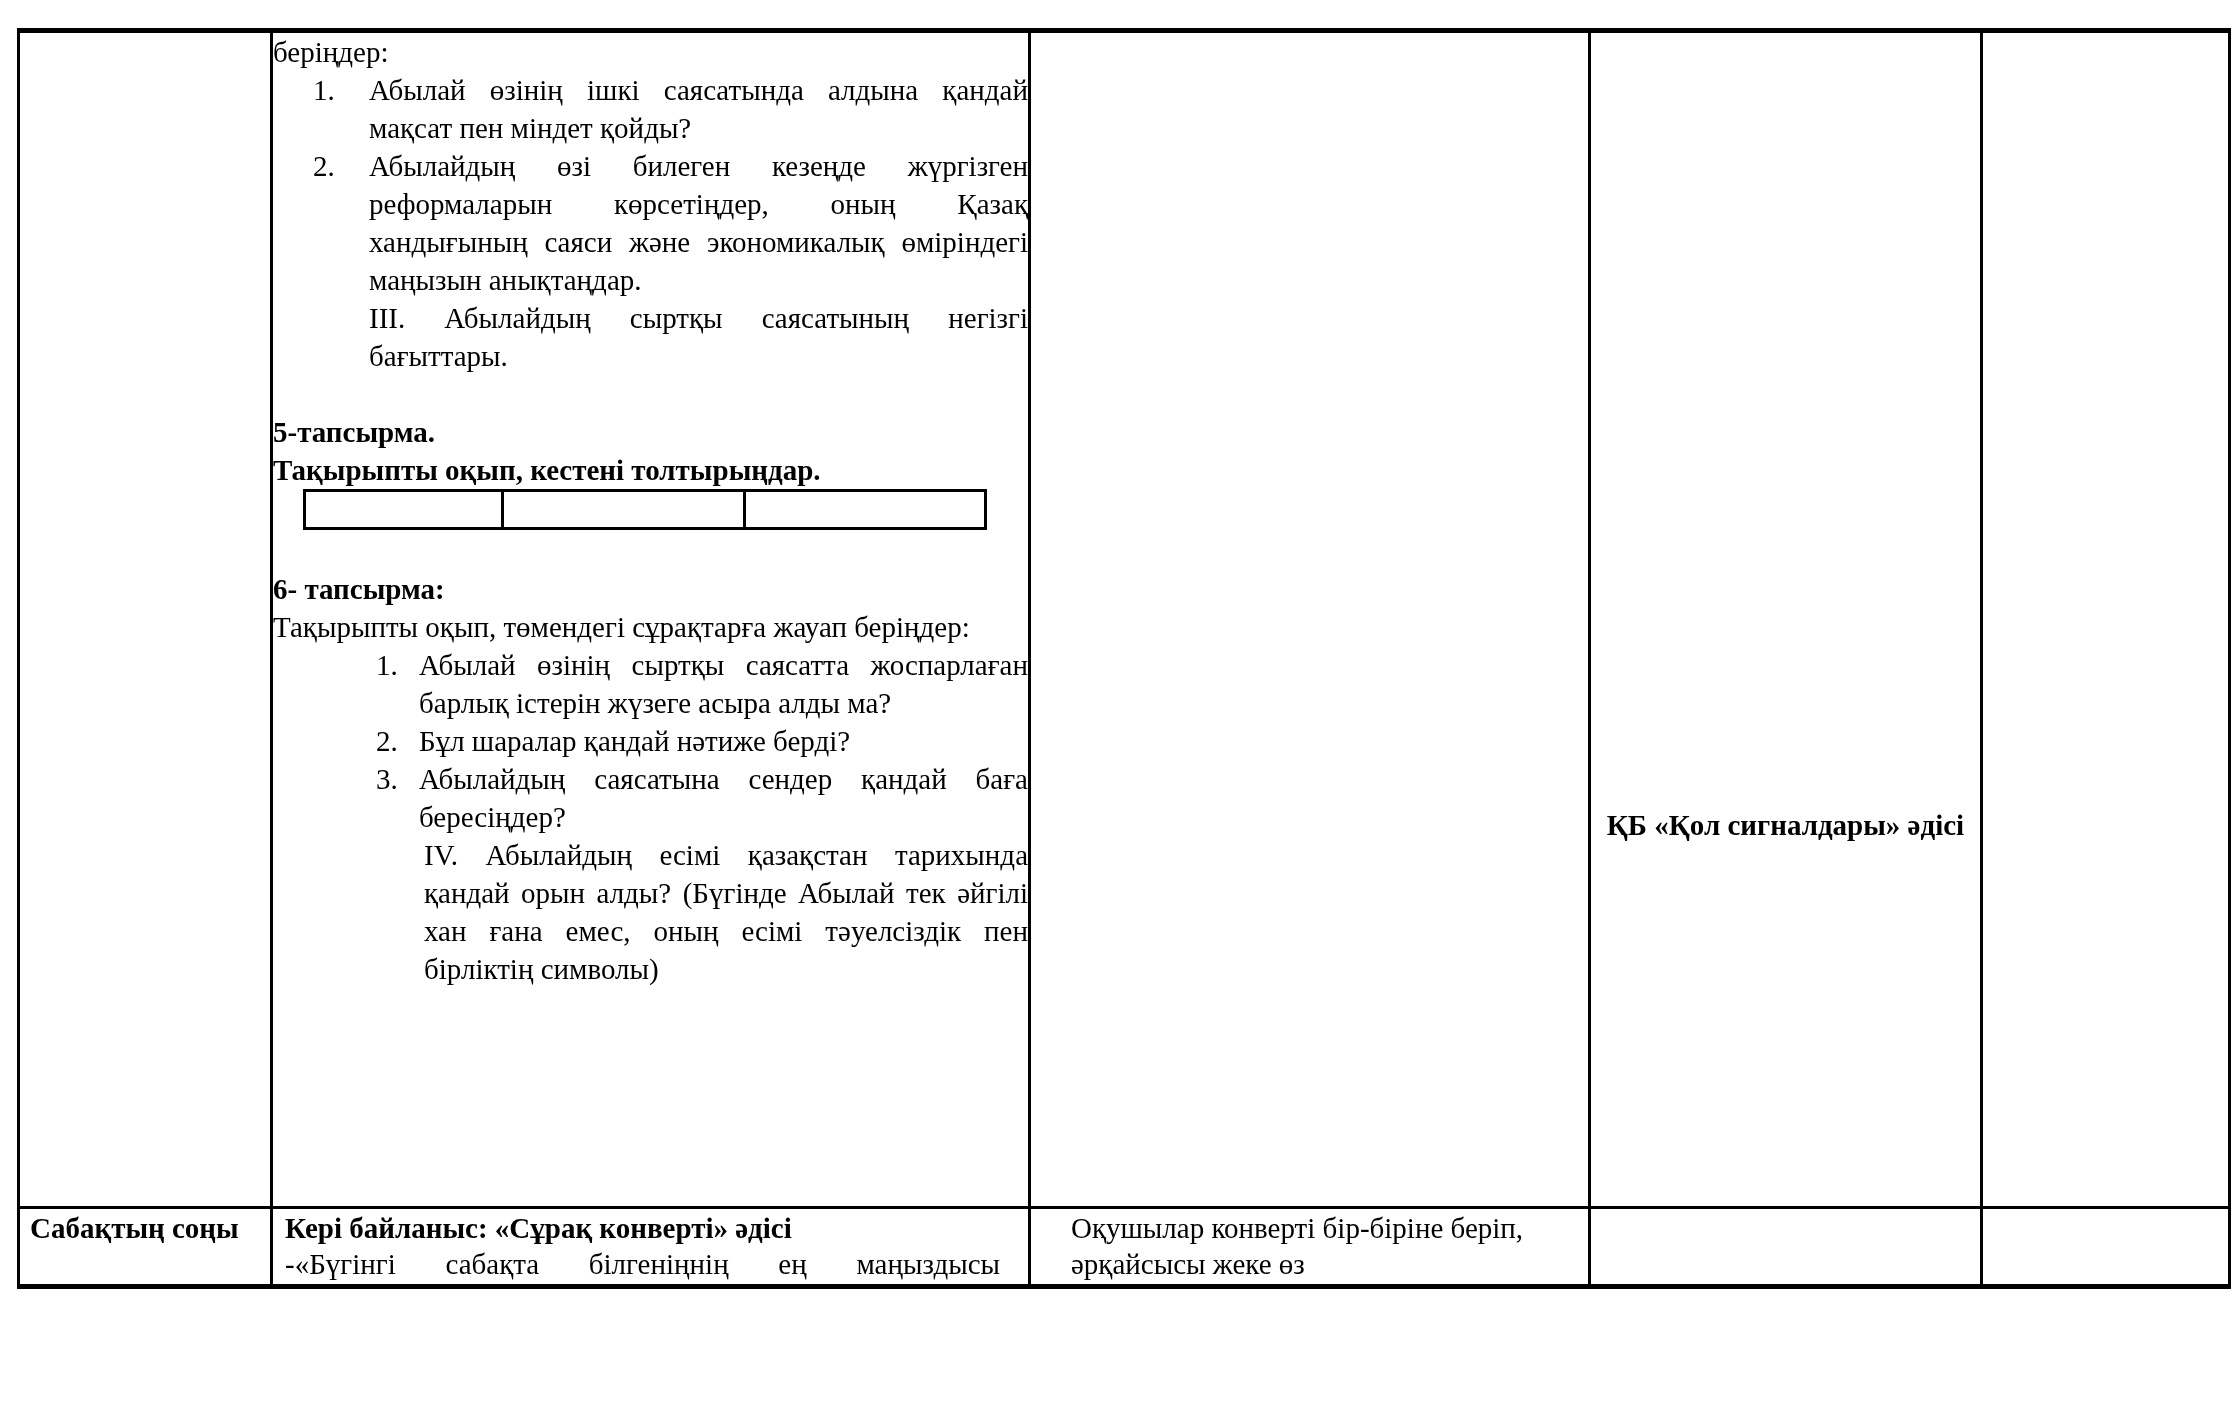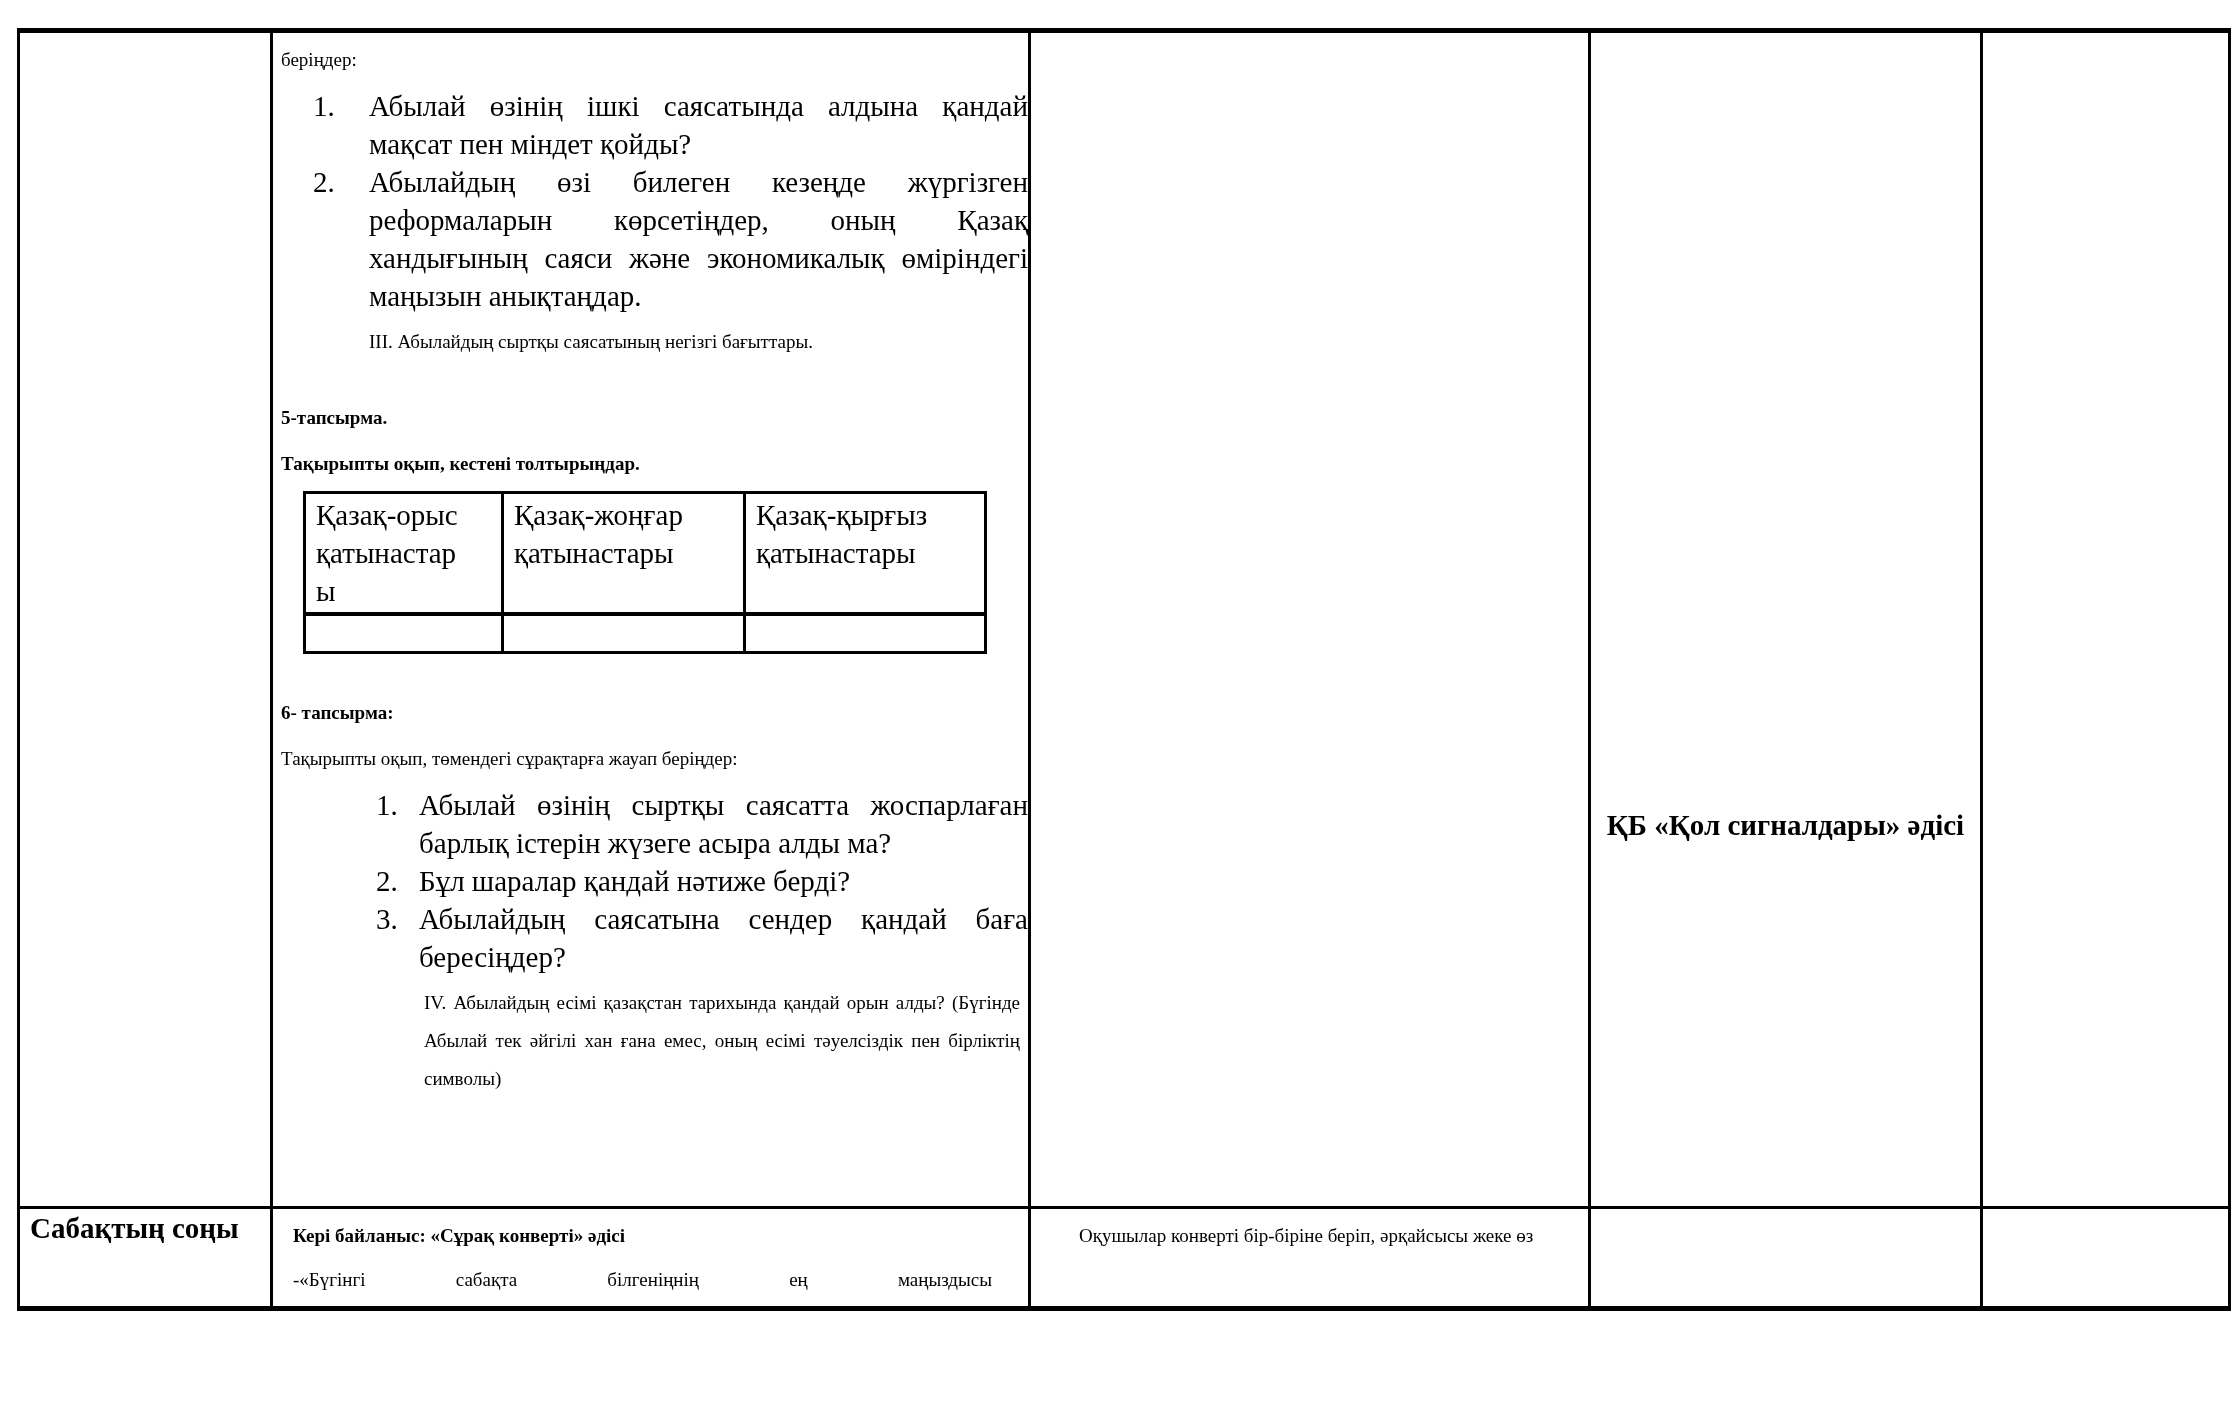--- a/index.html
+++ b/index.html
@@ -34,21 +34,21 @@
     vertical-align: top;
     padding: 0;
     font-size: 29px;
     line-height: 38px;
   }
   tr.row-main > td { height: 1173px; }
   tr.row-end > td  { height: 74px; border-top: 5px solid #000; }
 
   td.cell-teacher { padding: 4px 15px 0 12px; }
 
-  p { margin: 8px; font-size: 19px; line-height: 38px; }
+  p { margin: 0; font-size: 29px; line-height: 38px; }
   .bold { font-weight: 700; }
   .just { text-align: justify; }
 
   .li { display: flex; align-items: flex-start; }
   .list1 .li { margin-left: 40px; }
   .list1 .num { flex: none; width: 56px; }
   .list2 .li { margin-left: 103px; }
   .list2 .num { flex: none; width: 43px; }
   .li .litext { flex: 1 1 auto; text-align: justify; }
 
@@ -142,25 +142,20 @@
           <p class="bold task5-title">5-тапсырма.</p>
           <p class="bold">Тақырыпты оқып, кестені толтырыңдар.</p>
 
           <table class="relations">
             <colgroup>
                 <col>
                 <col>
                 <col>
               </colgroup>
             <tbody>
-              <tr class="hdr">
-                <td class="hdr-narrow">Қазақ-орыс қатынастары</td>
-                <td>Қазақ-жоңғар қатынастары</td>
-                <td>Қазақ-қырғыз қатынастары</td>
-              </tr>
               <tr class="empty">
                 <td></td>
                 <td></td>
                 <td></td>
               </tr>
             </tbody>
           </table>
 
           <p class="bold task6-title">6- тапсырма:</p>
           <p class="just">Тақырыпты оқып, төмендегі сұрақтарға жауап беріңдер:</p>

